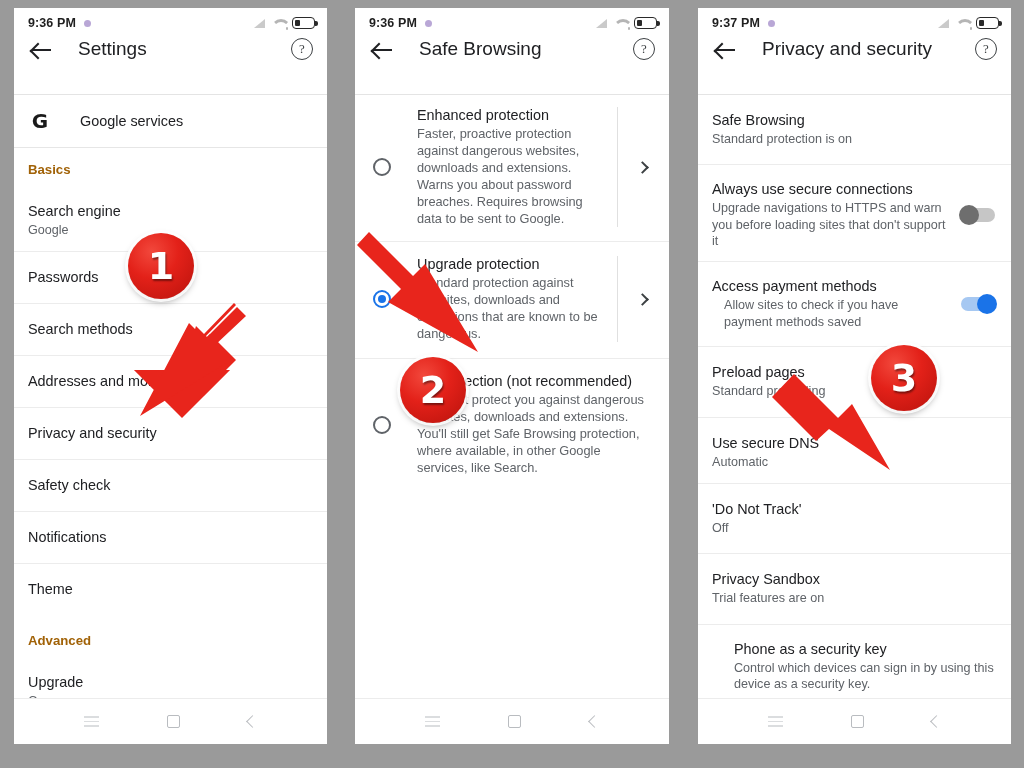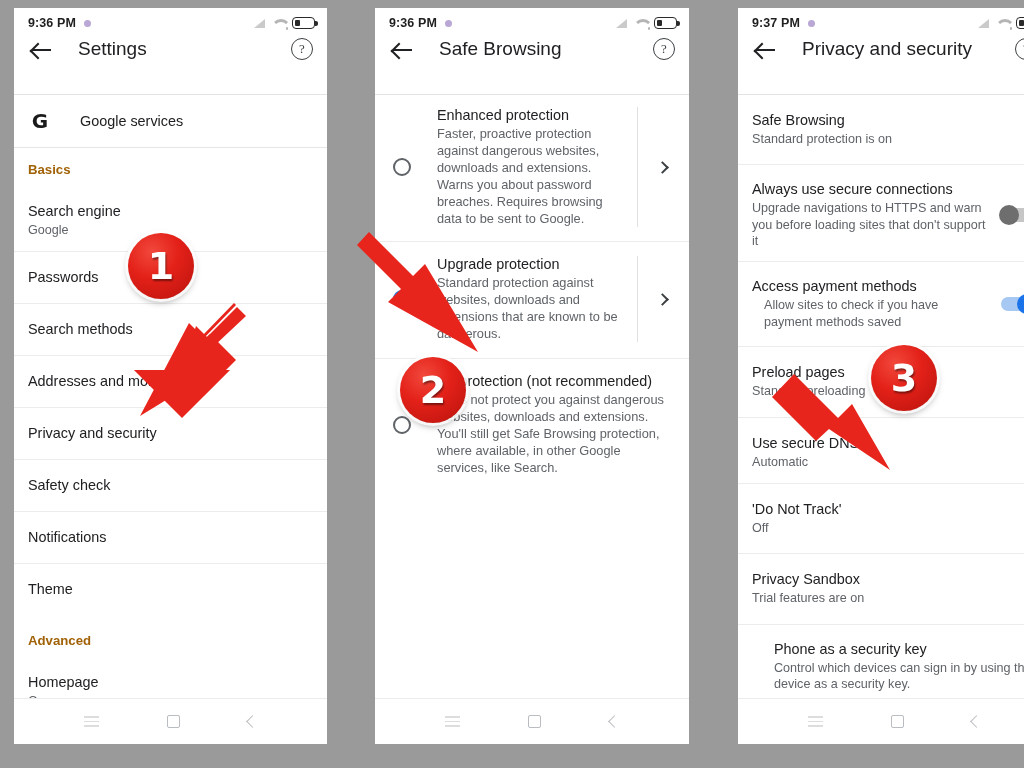--- a/index.html
+++ b/index.html
@@ -7,21 +7,20 @@
     width: 1024px; height: 768px;
     background: #9a9a9a;
     font-family: "Liberation Sans", sans-serif;
     overflow: hidden;
   }
   .stage {
     position: relative;
     width: 1024px; height: 768px;
     display: flex;
     background: #9a9a9a;
-    gap: 20px;
   }
 
   
   .panel {
     position: relative;
     background: #ffffff;
     overflow: hidden;
     flex: 0 0 auto;
   }
   .panel-1 { width: 313px; margin-left: 14px; margin-top: 8px; height: 736px; }
@@ -315,21 +314,21 @@
       <div class="row" style="padding-top:16px;padding-bottom:17px;">
         <div class="row-title">Notifications</div>
       </div>
       <div class="row" style="padding-top:16px;padding-bottom:17px;border-bottom:none;">
         <div class="row-title">Theme</div>
       </div>
 
       <div class="section-label" style="padding-top:18px;">Advanced</div>
 
       <div class="row">
-        <div class="row-title">Homepage</div>
+        <div class="row-title">Upgrade</div>
         <div class="row-sub">On</div>
       </div>
       <div class="row" style="height:18px;padding:0;"></div>
     </div>
 
     <div class="navbar">
       <span class="nav-recent">
           <span></span>
         </span>
       <span class="nav-home"></span>

